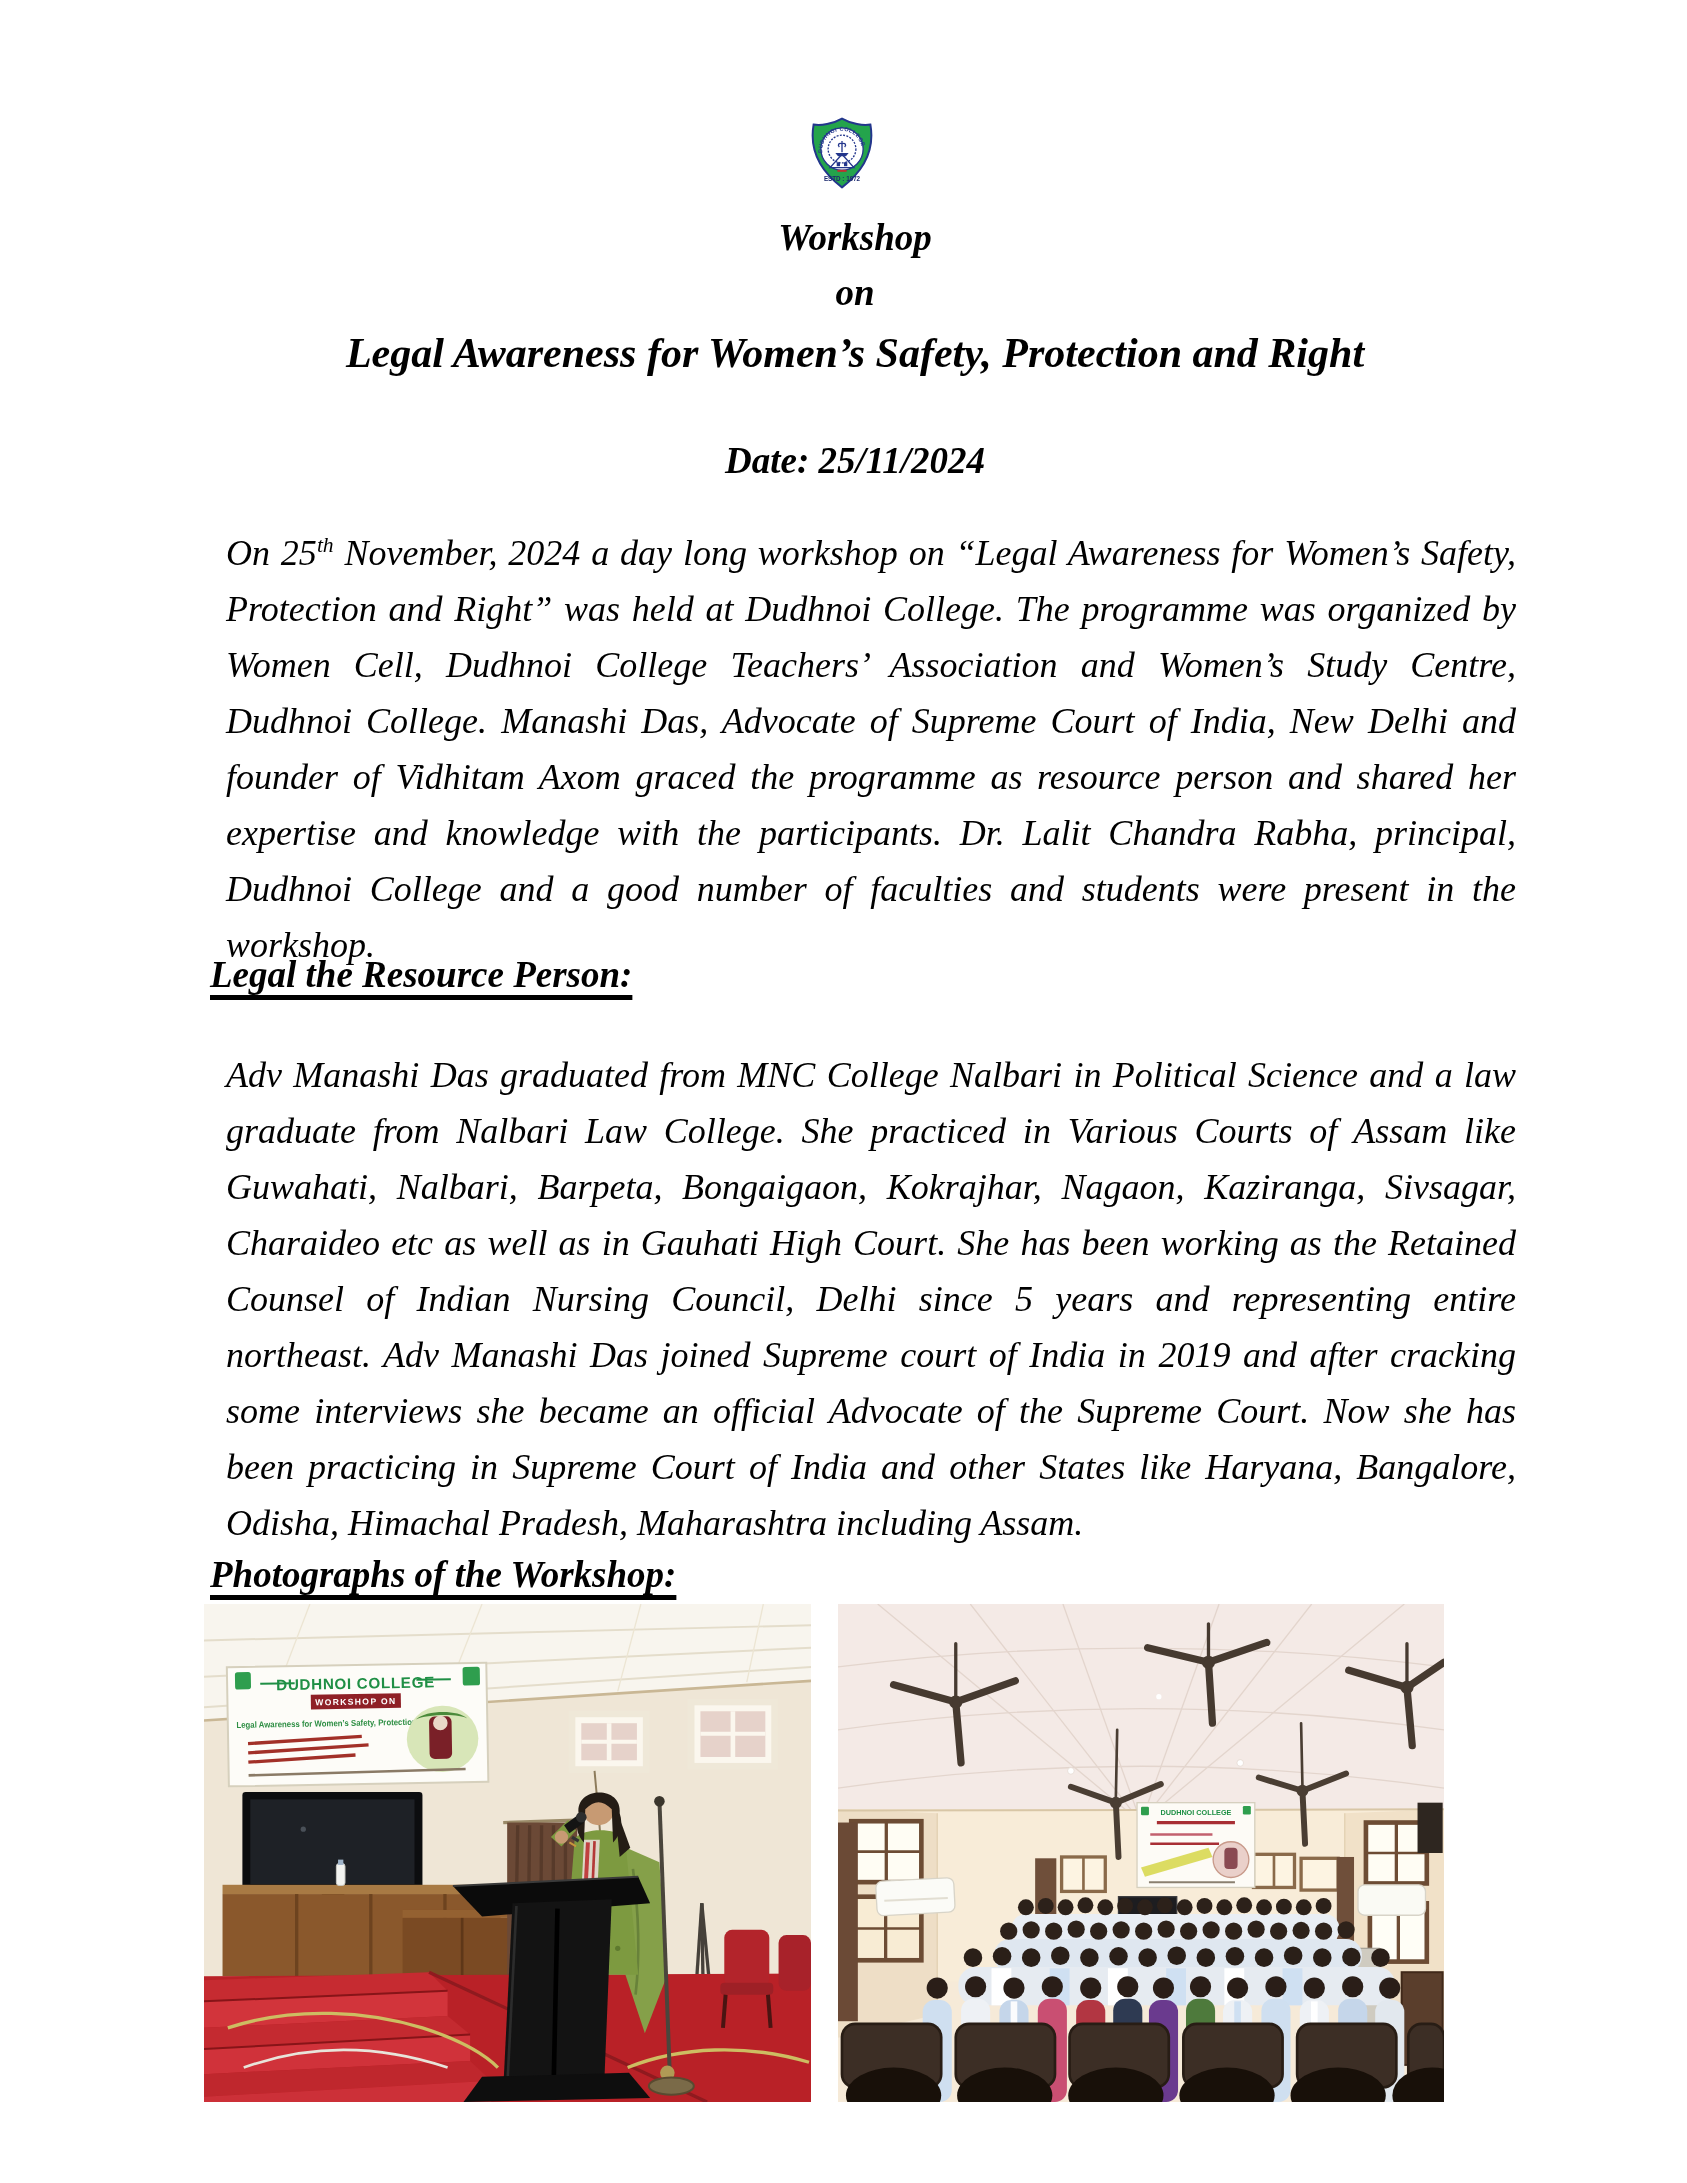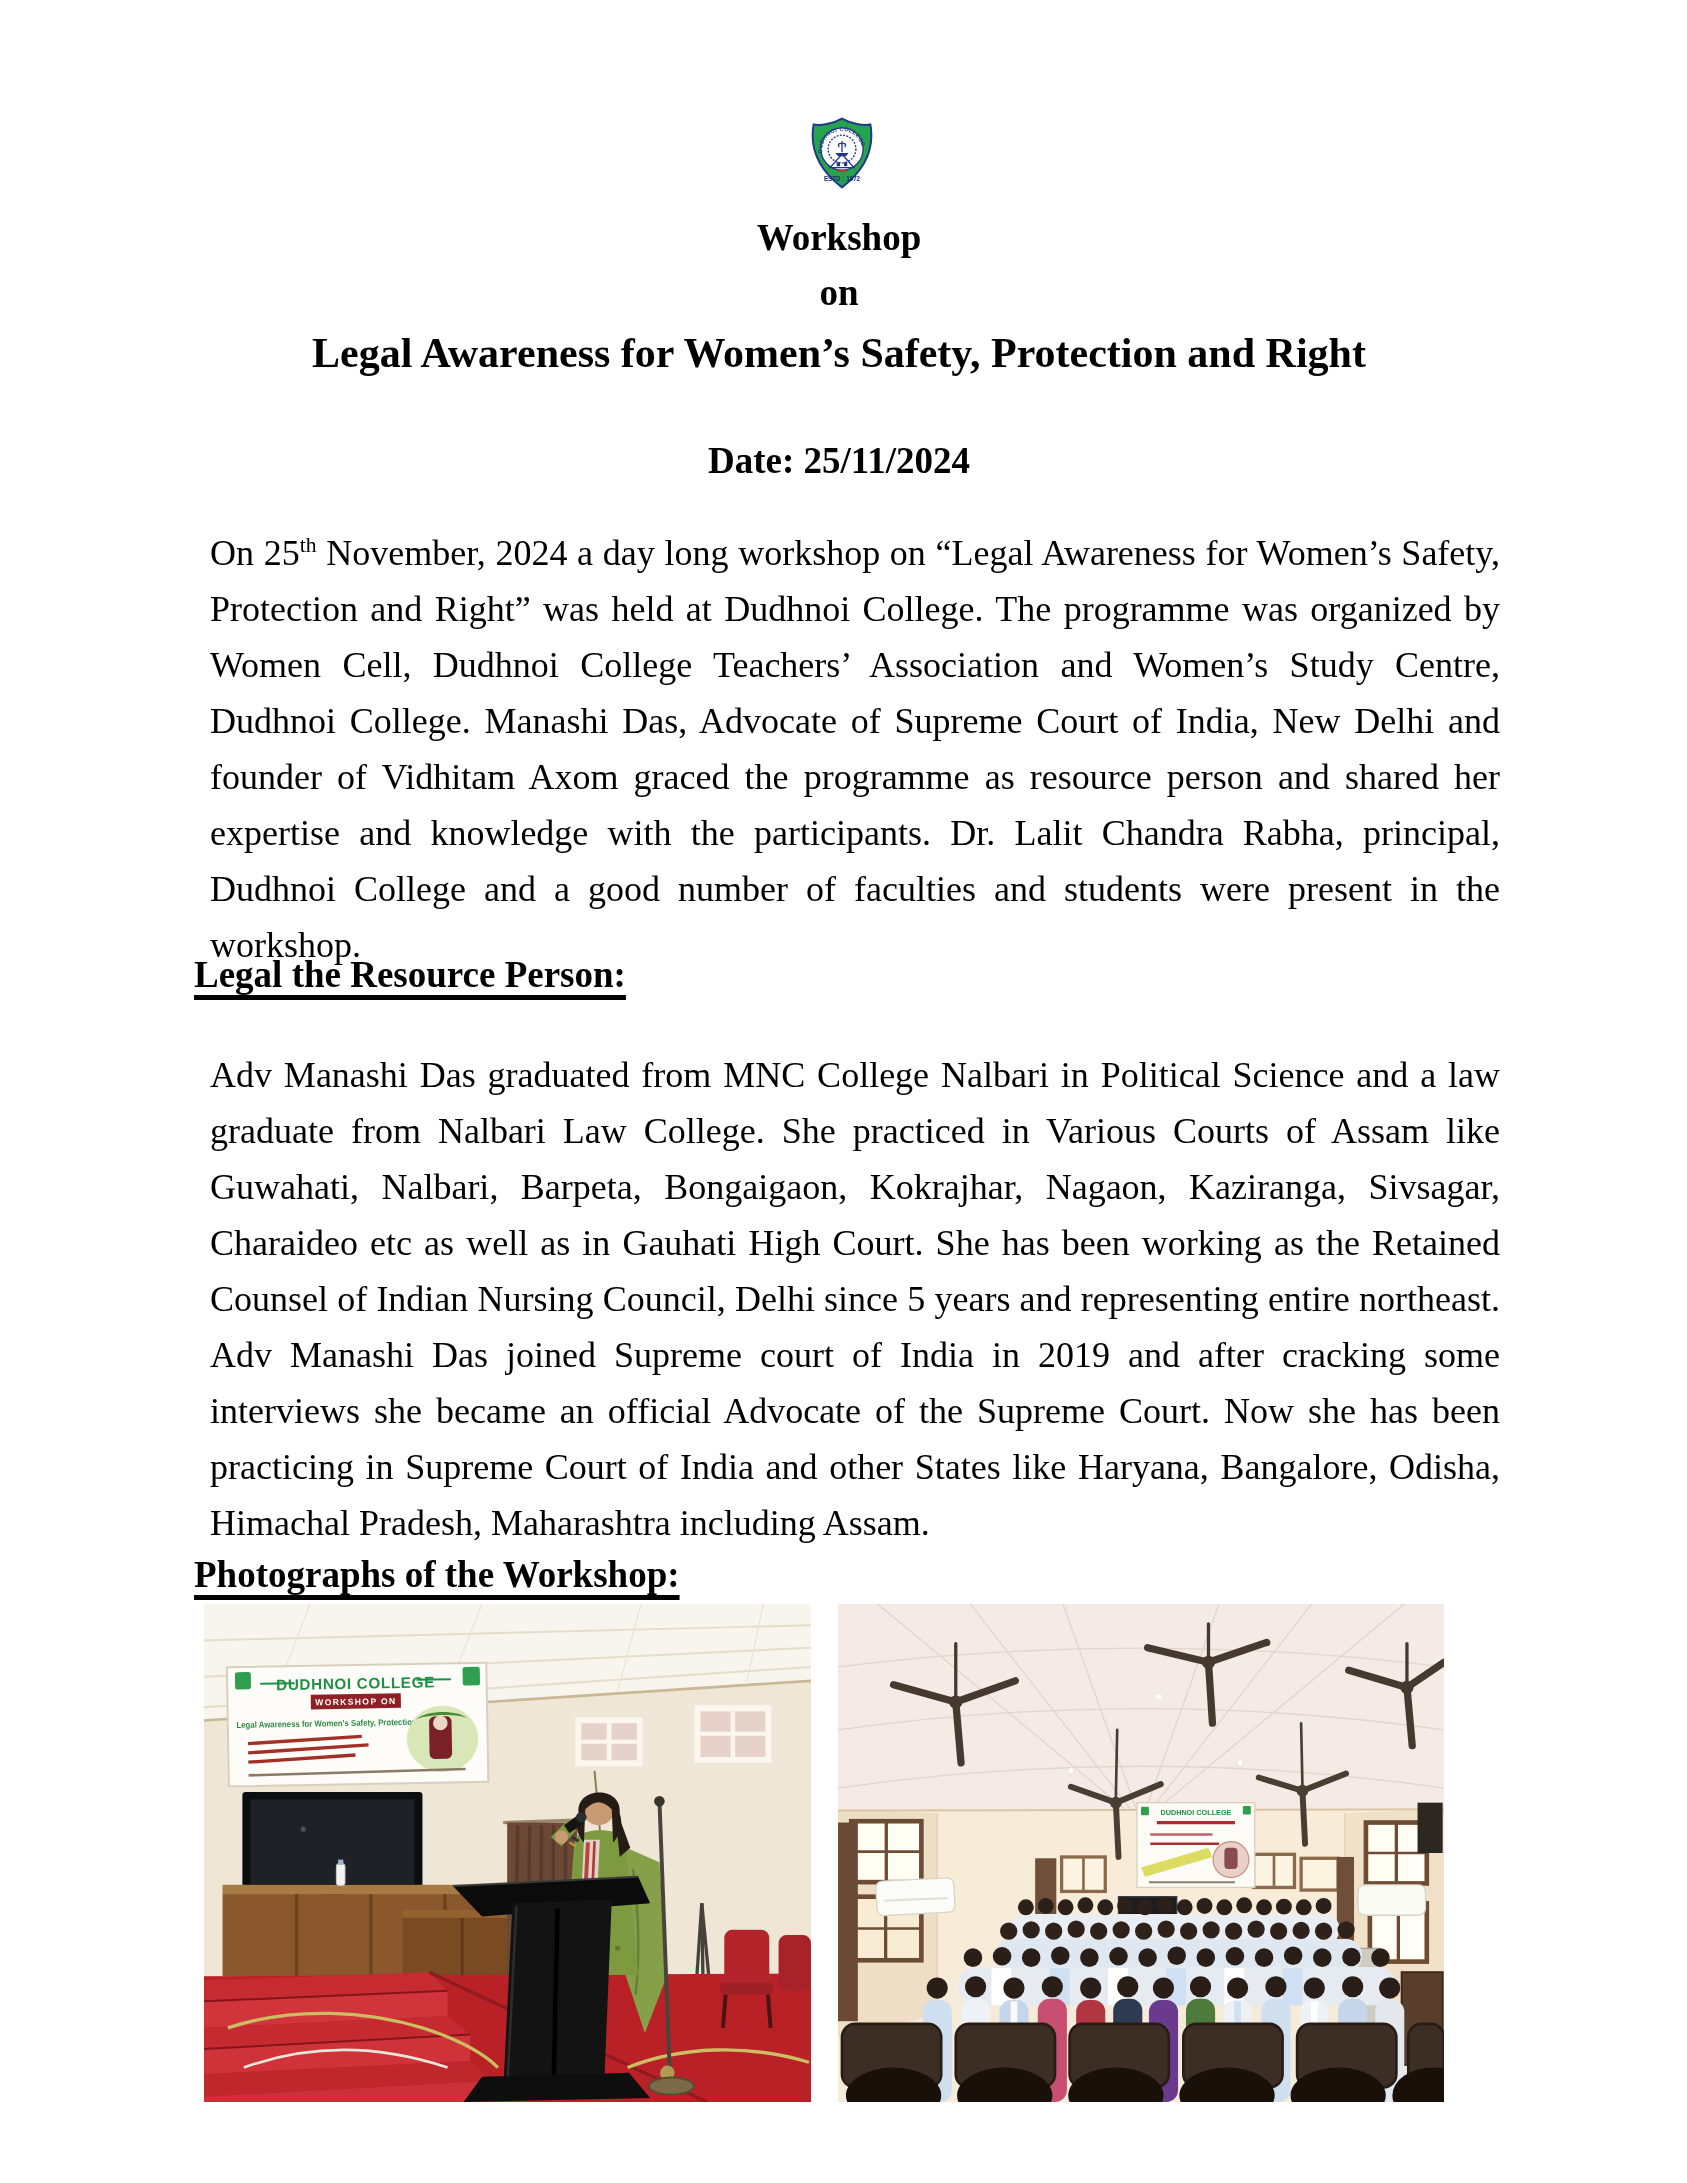--- a/index.html
+++ b/index.html
@@ -1,21 +1,21 @@
 <!DOCTYPE html>
 <html style="font-size:10.6px"><head>
 <meta charset="utf-8">
 <style>
   html,body { margin:0; padding:0; background:#ffffff; }
   .page {
     position:relative; width:1687px; height:2183px; background:#ffffff;
     font-family:"Liberation Serif","DejaVu Serif",serif; color:#000; overflow:hidden;
   }
   .abs { position:absolute; }
-  .col { left:194px; width:1290px; }
+  .col { left:210px; width:1290px;font-style:italic; }
   .center { text-align:center; }
   .h56 { font-size:37px; line-height:56px; font-weight:bold; }
   .title-line { font-size:42px; line-height:61px; font-weight:bold; }
   .body-text { font-size:36px; line-height:56px; text-align:justify; margin:16px; }
   .heading { font-size:37px; line-height:56px; font-weight:bold; margin:0; }
   .heading .u {
     text-decoration:underline;
     text-decoration-thickness:4.6px;
     text-underline-offset:8px;
   }

